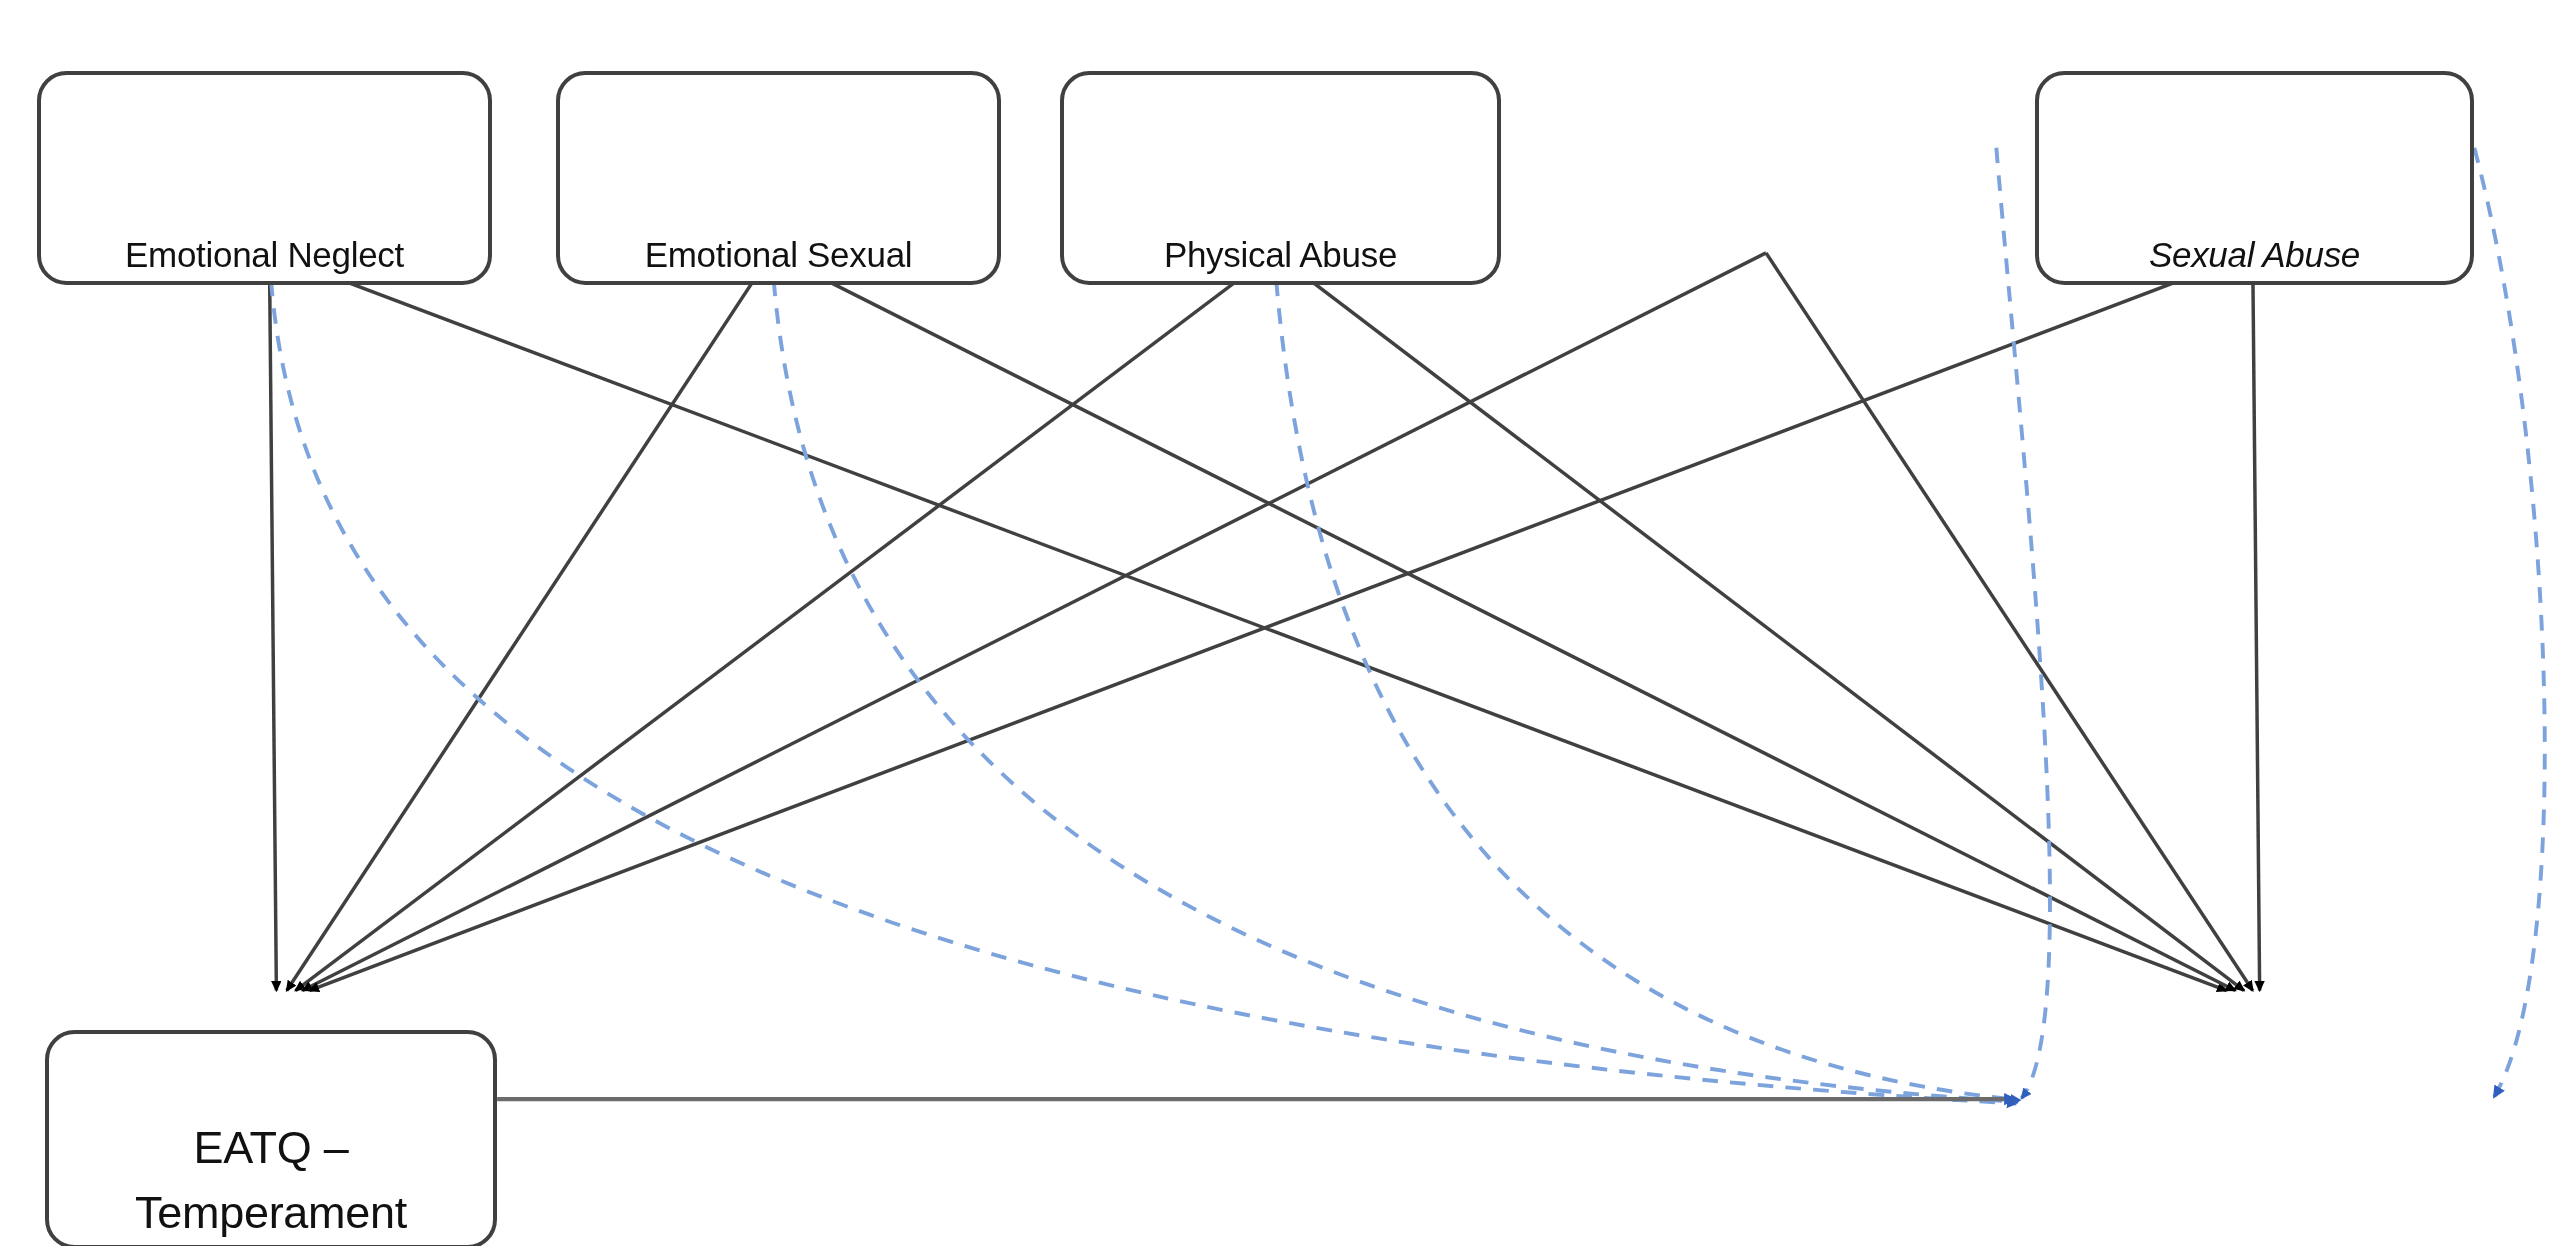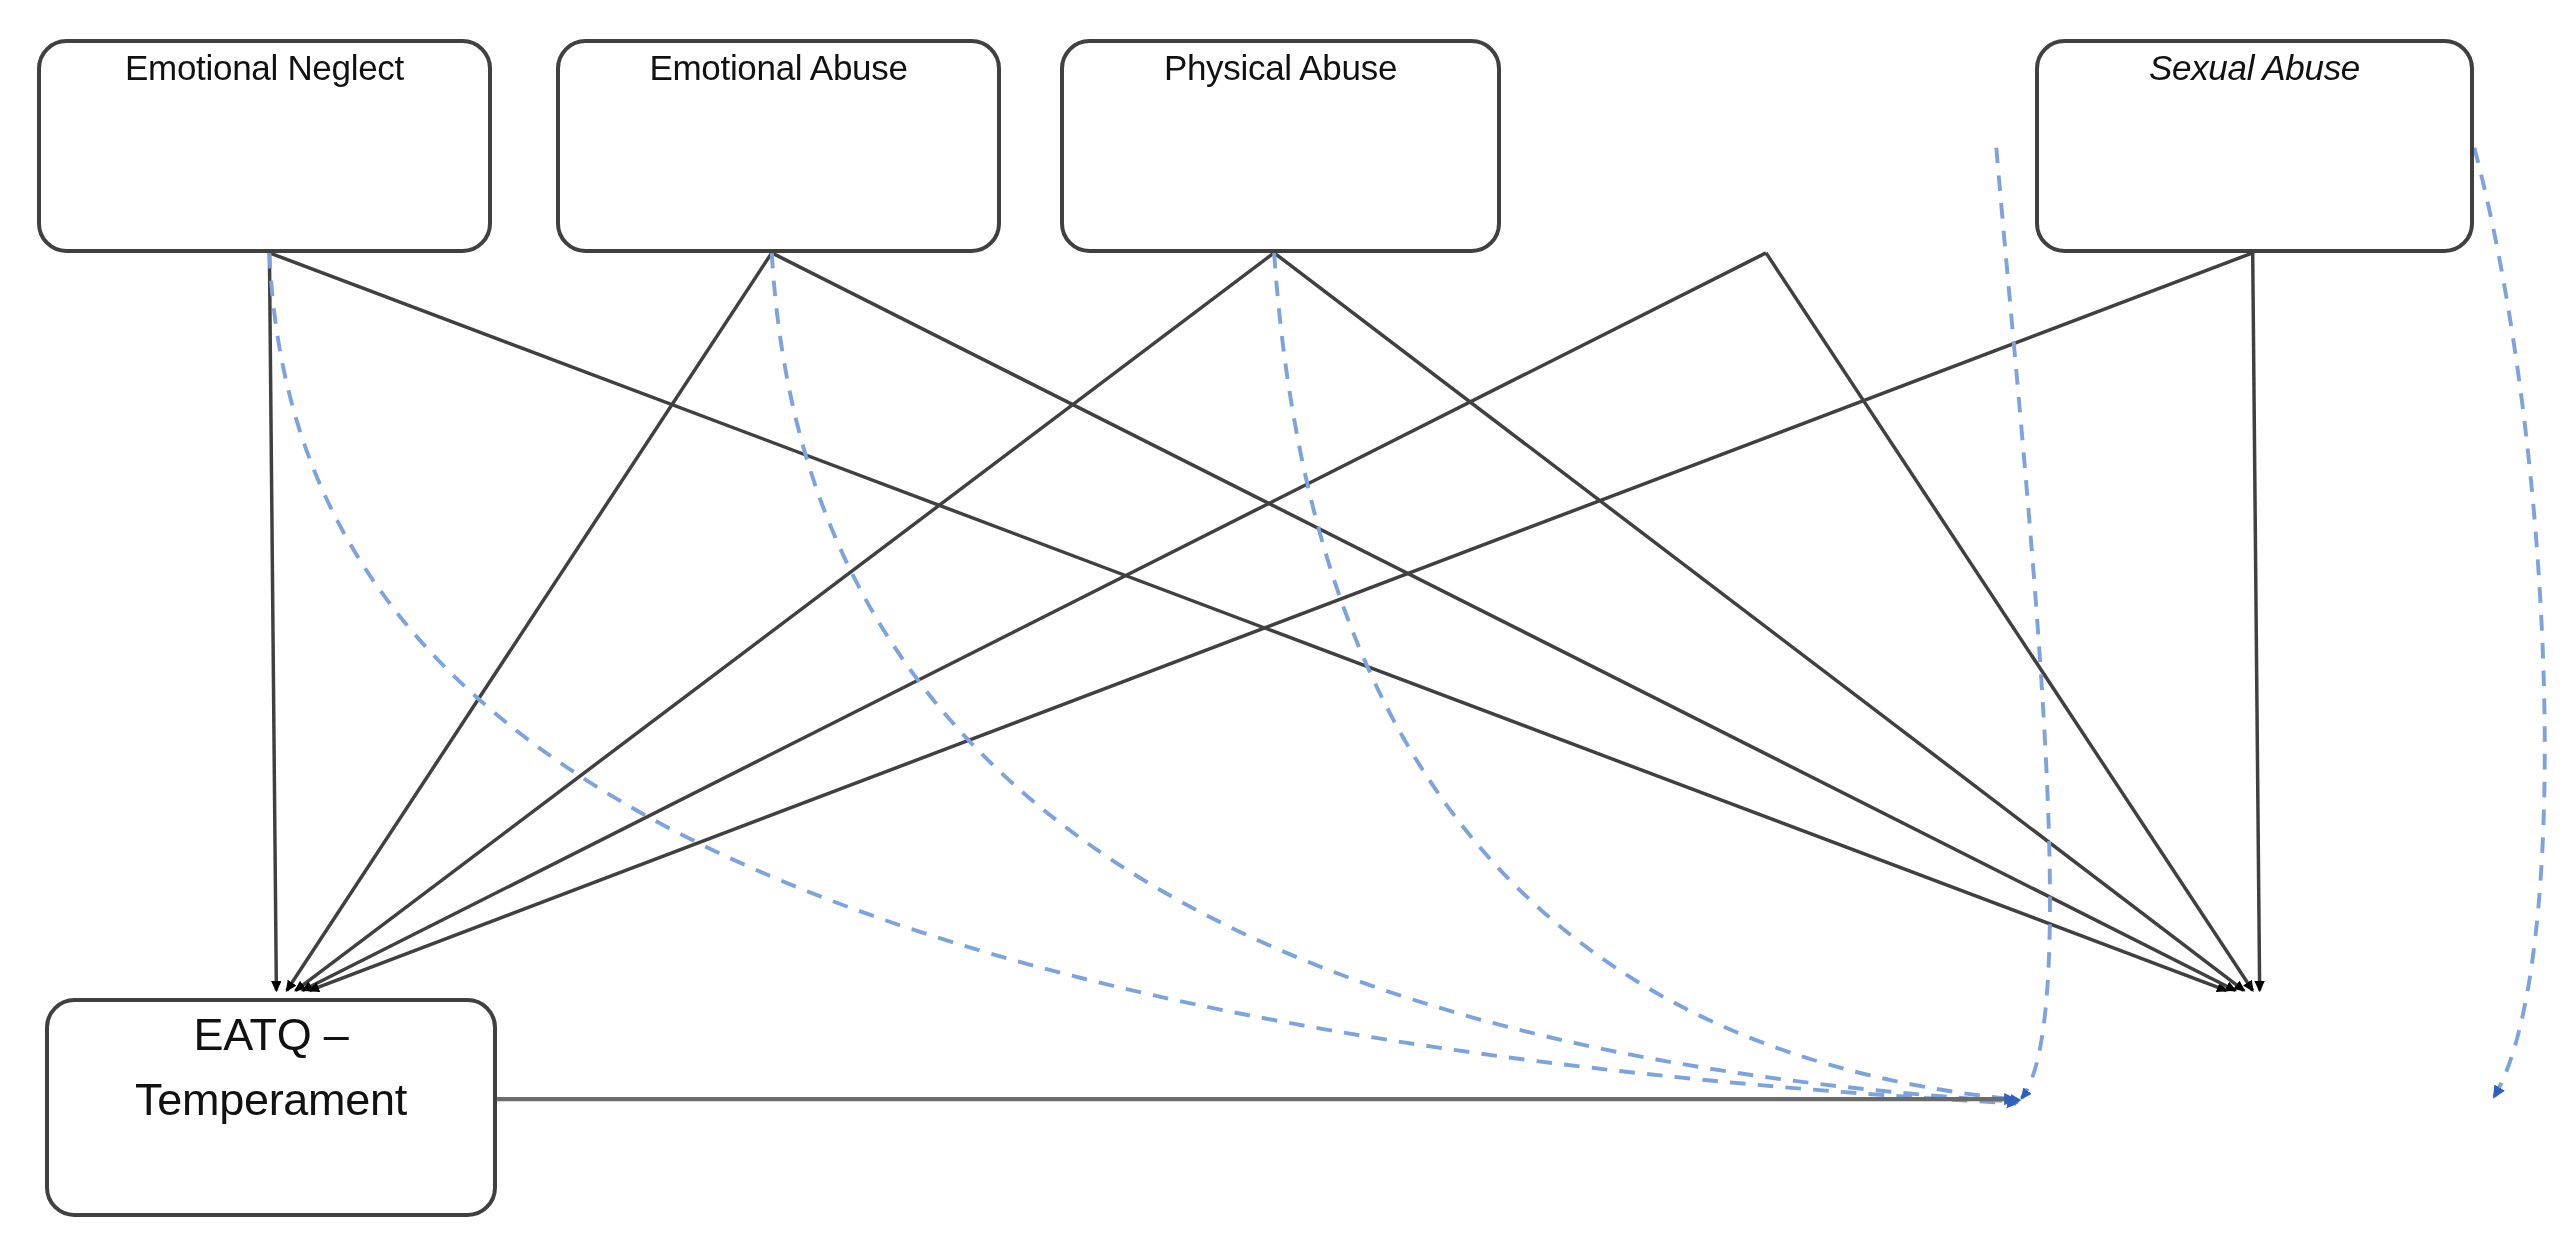--- a/index.html
+++ b/index.html
@@ -7,28 +7,29 @@
   body{font-family:"Liberation Sans",sans-serif;}
   #stage{position:relative;width:2576px;height:1246px;background:#ffffff;overflow:hidden;}
   #edges{position:absolute;left:0;top:0;width:2576px;height:1246px;}
   .node{
     position:absolute;
     box-sizing:border-box;
     border:4.3px solid #404040;
     border-radius:29.5px;
     background:#ffffff;
     display:flex;
-    align-items:flex-start;
+    align-items:flex-end;
     justify-content:center;
     text-align:center;
     color:#111111;
     font-size:35px;
     line-height:1.45;
     letter-spacing:-0.3px;
     z-index:5;
+    margin-top:32px;
   }
   .node .label{display:block;padding:0 12px;}
   .node.two-line{font-size:45px;}
   
   #node-emotional-neglect{left:37px;  top:39px; width:455px; height:214px;}
   #node-emotional-abuse  {left:556px; top:39px; width:445px; height:214px;}
   #node-physical-abuse   {left:1060px;top:39px; width:441px; height:214px;}
   #node-physical-neglect {left:1547px;top:39px; width:449px; height:214px;}
   #node-sexual-abuse     {left:2035px;top:39px; width:439px; height:214px;font-style:italic;}
   
@@ -80,21 +81,21 @@
     <g>
       <path d="M 572,1265 L 2318,1265" stroke="#6b6b6b" stroke-width="5" fill="none" marker-end="url(#arrowBlue)"></path>
     </g>
   </svg>
 
   <div class="node" id="node-emotional-neglect">
     <span class="label">Emotional Neglect</span>
   </div>
 
   <div class="node" id="node-emotional-abuse">
-    <span class="label">Emotional Abuse</span>
+    <span class="label">Emotional Sexual</span>
   </div>
 
   <div class="node" id="node-physical-abuse">
     <span class="label">Physical Abuse</span>
   </div>
 
 
   <div class="node" id="node-sexual-abuse">
     <span class="label">Sexual Abuse</span>
   </div>

